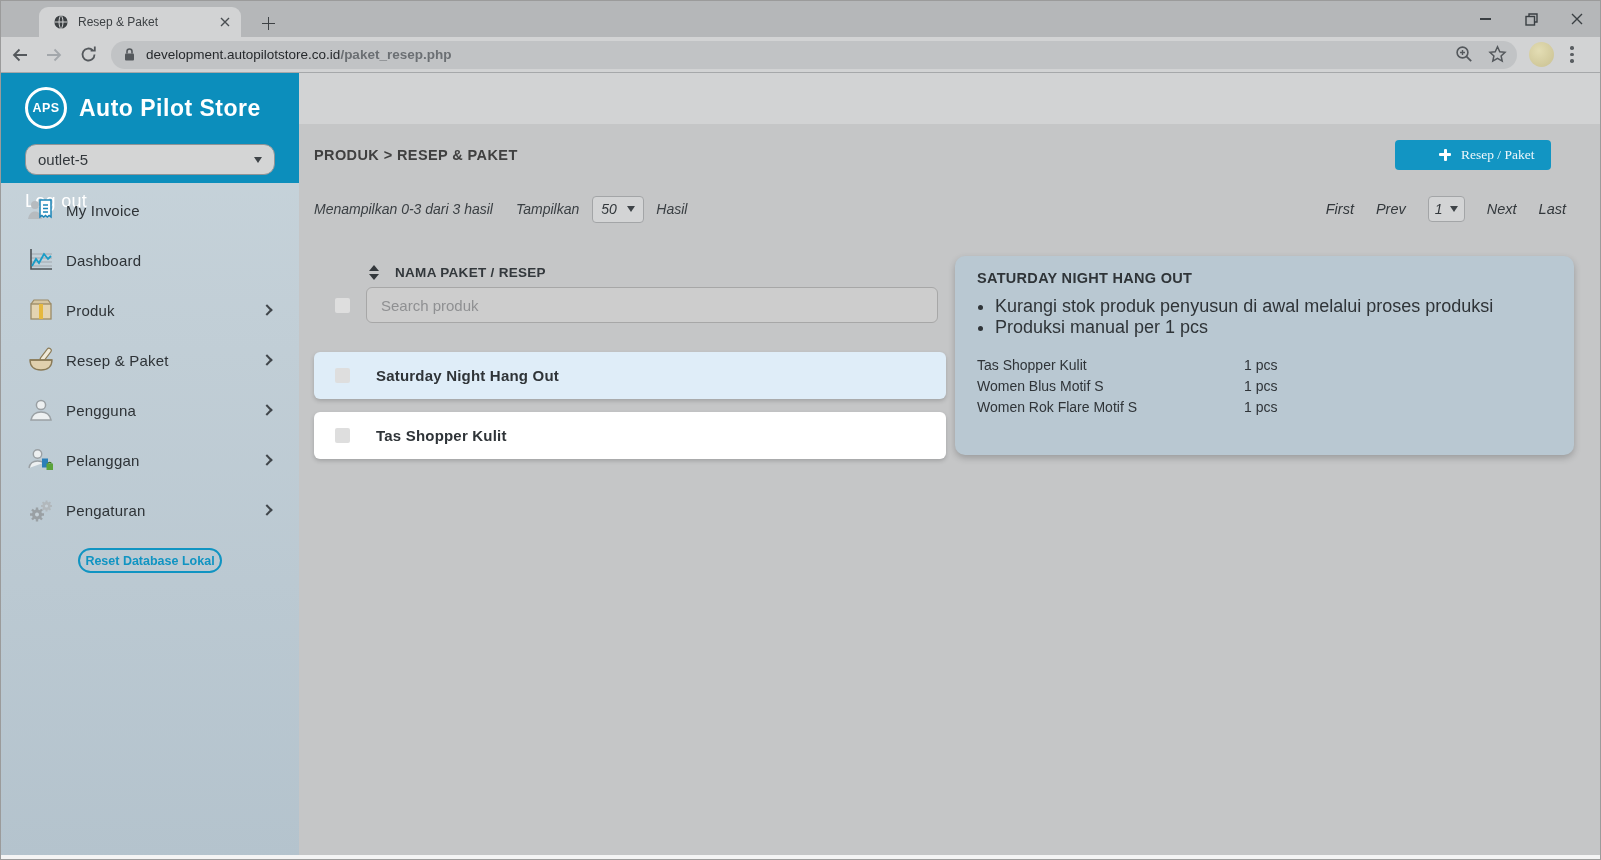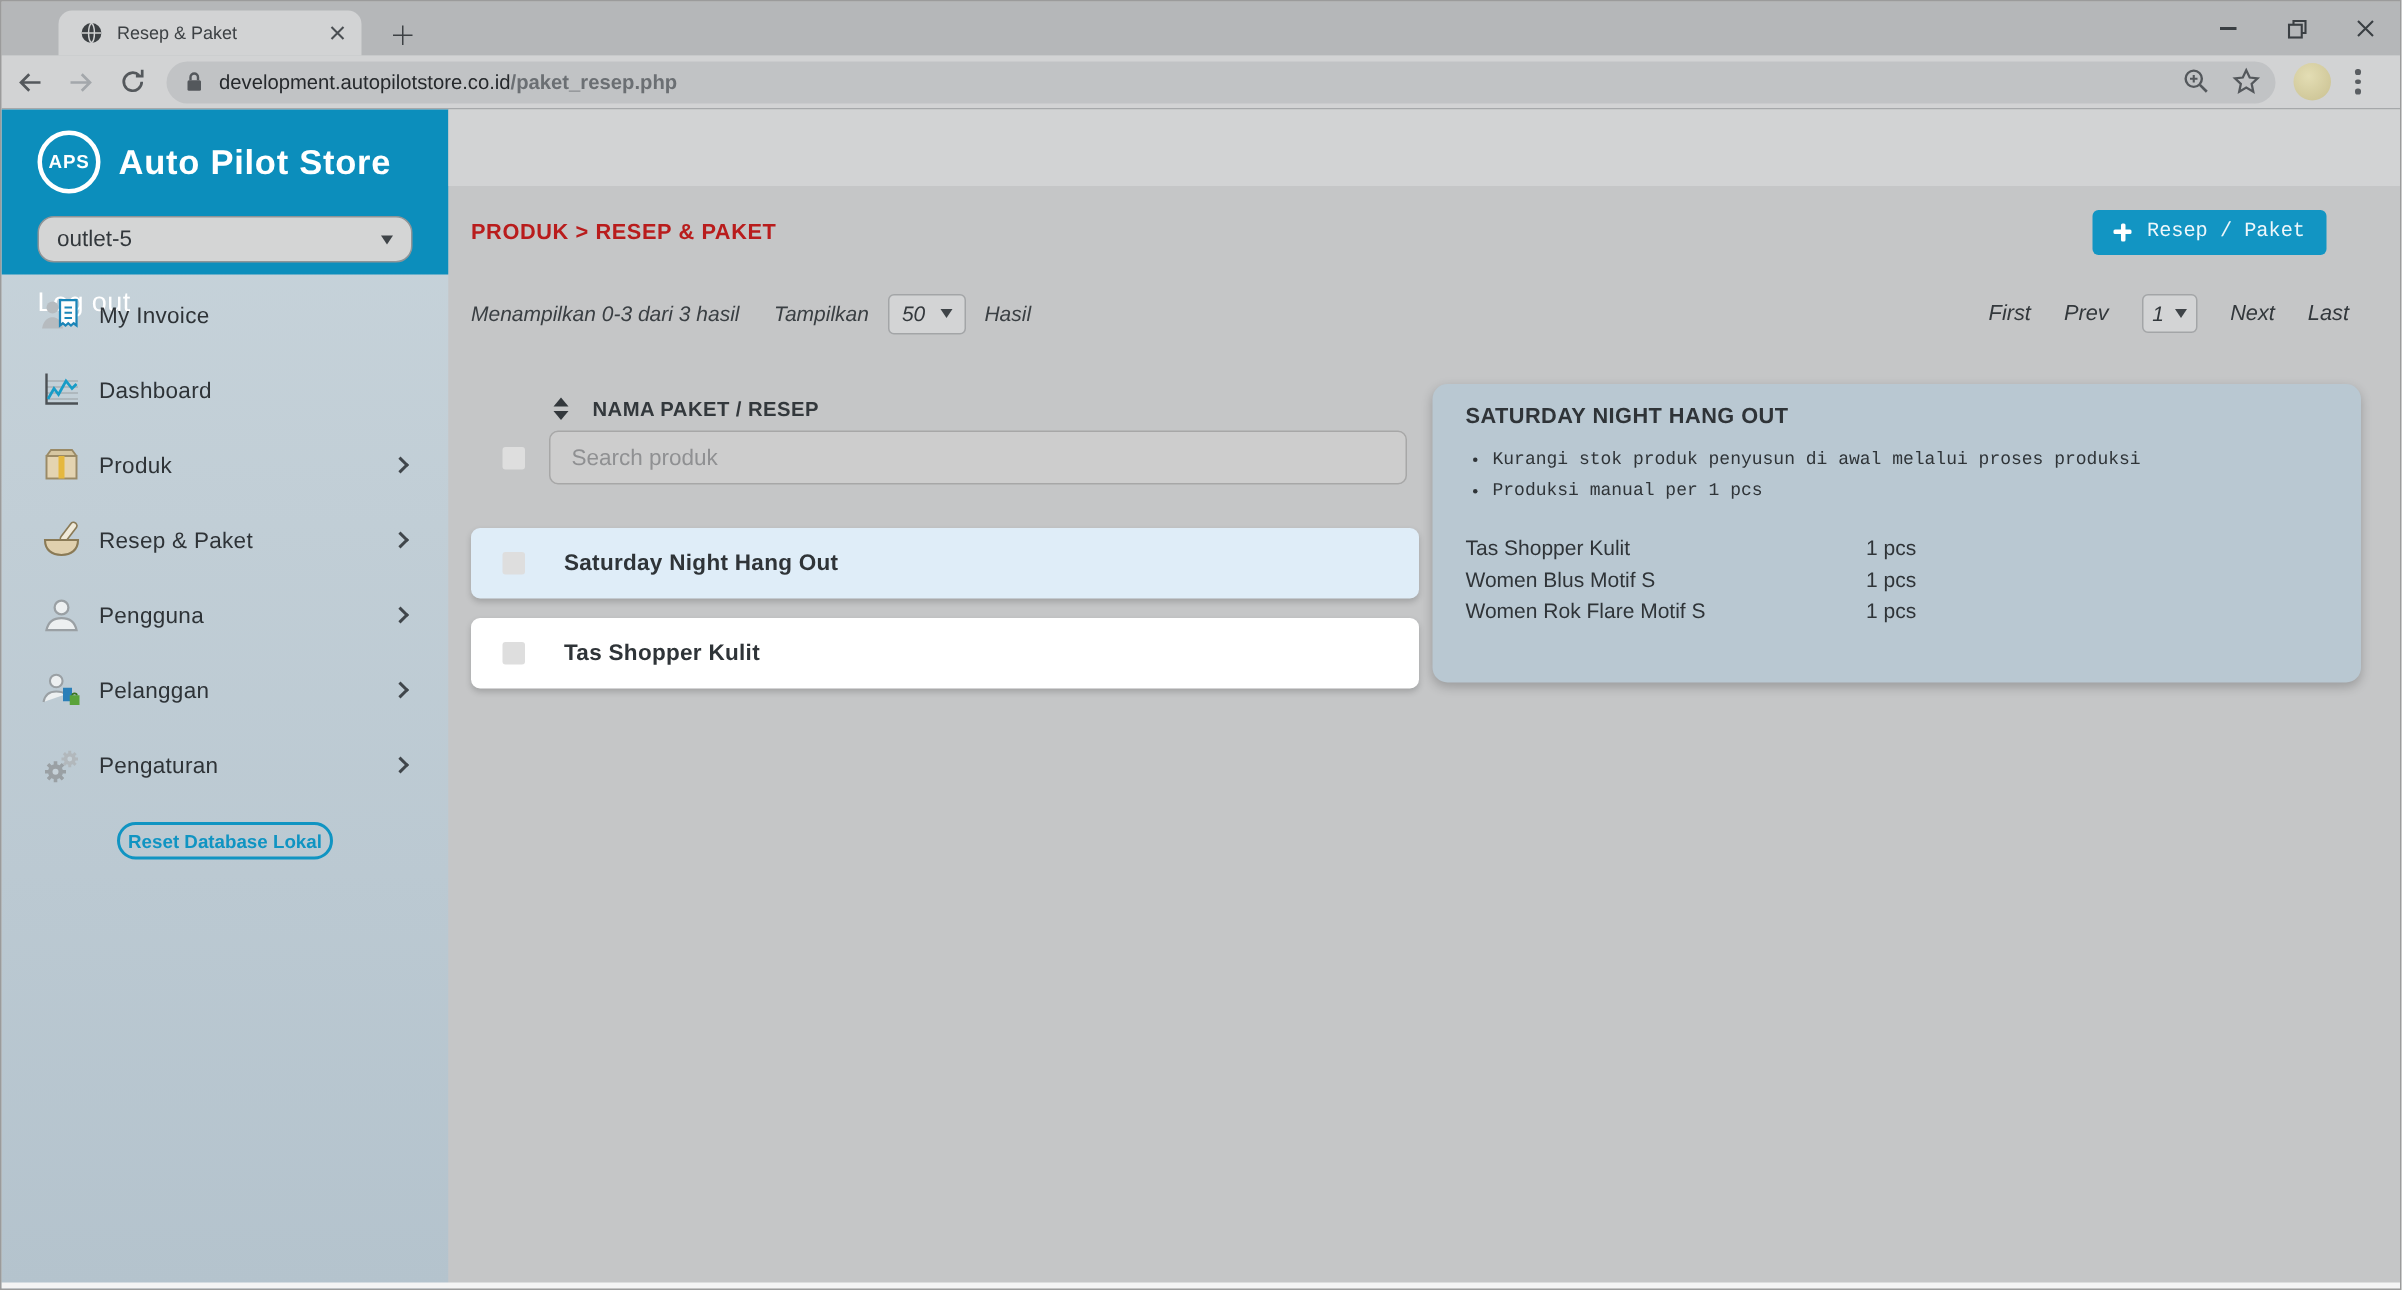--- a/index.html
+++ b/index.html
@@ -57,24 +57,24 @@
                  transform:rotate(45deg); }
   .reset-btn { display:block; margin:13px auto 0 auto; width:144px; height:25px; background:transparent;
                border:2px solid #1094c2; border-radius:13px; color:#1094c2; font-size:12.5px; font-weight:bold;
                font-family:"Liberation Sans", sans-serif; cursor:pointer; }
 
   .main { position:relative; flex:1; background:#c5c6c7; }
   .band { position:absolute; top:0; left:0; right:0; height:51px; background:#d2d3d4; }
 
   .page-header { position:absolute; top:66px; left:15px; right:49px; height:31px;
                  display:flex; justify-content:space-between; align-items:center; }
-  .breadcrumb { font-size:14.5px; font-weight:bold; color:#b91c1c; letter-spacing:.4px; }
-  .add-btn { display:flex; align-items:center; justify-content:center; gap:10px; width:156px; height:30px;
+  .breadcrumb { font-size:14.5px; font-weight:bold; color:#404040; letter-spacing:.4px; }
+  .add-btn { display:flex; align-items:center; gap:10px; width:156px; height:30px;
              background:#1295c3; border:none; border-radius:4px; color:#eef7fb; font-size:13.5px;
-             font-family:Liberation Mono, monospace; cursor:pointer; }
+             font-family:Liberation Serif, serif; cursor:pointer;padding-left:44px; }
   .btn-plus { position:relative; width:12px; height:12px; }
   .btn-plus::before { content:""; position:absolute; left:4.5px; top:0; width:3px; height:12px; background:#fff; border-radius:1px; }
   .btn-plus::after  { content:""; position:absolute; top:4.5px; left:0; width:12px; height:3px; background:#fff; border-radius:1px; }
 
   .controls { position:absolute; top:121px; left:15px; right:34px; height:30px;
               display:flex; justify-content:space-between; align-items:center; font-size:14px; color:#3a3f43;font-style:italic; }
   .controls-left { display:flex; align-items:center; }
   .show-label { margin-left:23px; }
   .select-box { display:flex; align-items:center; height:27px; background:#d3d4d5; border:1px solid #a3a5a7; border-radius:4px;
                 padding:0 8px; gap:10px; font-size:14px; color:#33383c; }
@@ -100,21 +100,21 @@
   .search-input::placeholder { color:#8f9092; opacity:1; }
   .rows { margin-top:29px; }
   .row-card { height:47px; border-radius:6px; background:#fff; display:flex; align-items:center; margin-bottom:13px;
               box-shadow:0 2px 4px rgba(0,0,0,.18); cursor:pointer; }
   .row-card.selected { background:#dfedf8; }
   .row-label { margin-left:26px; font-size:15px; font-weight:bold; color:#2f3438; letter-spacing:.2px; }
 
   .detail-panel { width:621px; height:199px; background:#b9c8d2; border-radius:10px; box-shadow:0 3px 7px rgba(0,0,0,.22);
                   padding:14px 22px; color:#2f3438; }
   .detail-title { font-size:14.5px; font-weight:bold; letter-spacing:.3px; }
-  .detail-notes { margin:10px 0 0 0; padding-left:18px; font-size:12px;font-family:Liberation Mono, monospace; }
+  .detail-notes { margin:10px 0 0 0; padding-left:18px; font-size:18px; }
   .detail-notes li { line-height:21px; }
   .components { margin-top:17px; font-size:14px; }
   .component-row { display:flex; line-height:21px; }
   .component-name { width:267px; }
 
   .bottom-strip { position:absolute; left:0; right:0; bottom:0; height:4px; background:#f4f4f4; }
   svg { display:block; }
 </style>
 </head>
 <body>

